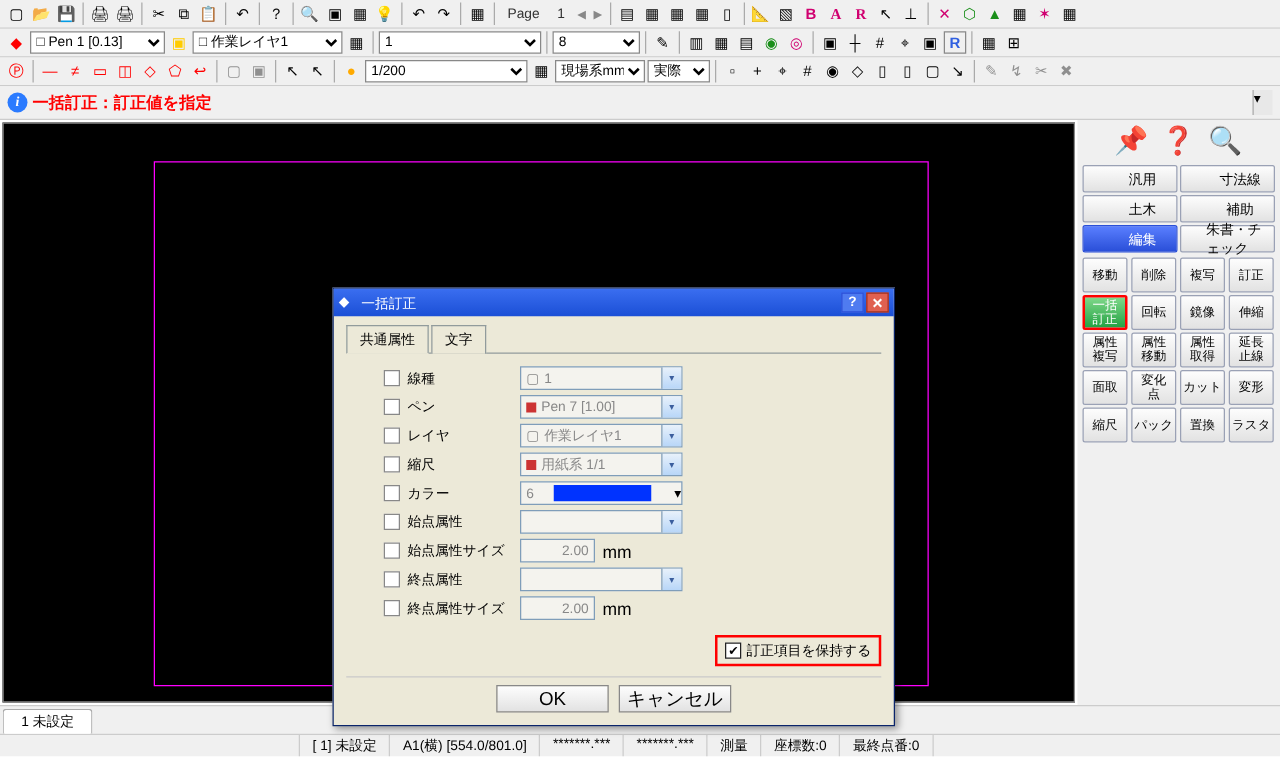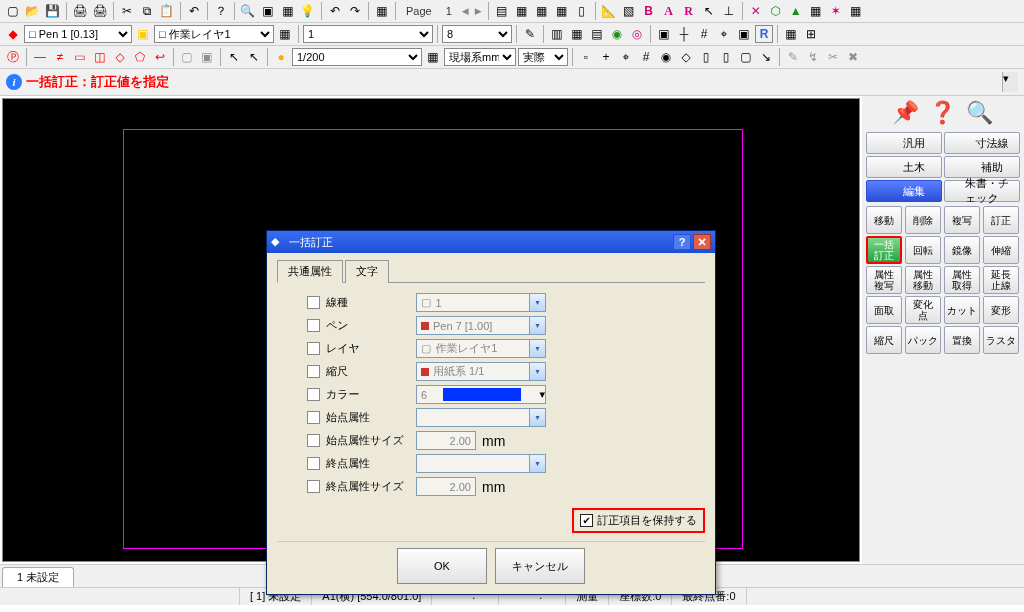--- a/index.html
+++ b/index.html
@@ -45,21 +45,21 @@
   .dlg-row .lbl { width: 90px; font-size: 11px; }
   .dlg-row .field { width: 130px; height: 19px; border: 1px solid #7f9db9; background: #f4f3ee; color: #888; padding: 1px 4px; display: flex; align-items: center; position: relative; }
   .dlg-row .field.num { justify-content: flex-end; width: 60px; }
   .dlg-row .field .dd { position: absolute; right: 0; top: 0; width: 16px; height: 100%; background: linear-gradient(#e8f1fb,#b8d6f8); border-left: 1px solid #7f9db9; display: flex; align-items: center; justify-content: center; font-size: 8px; color: #3b5e9e; }
   .dlg-row .unit { margin-left: 6px; font-size: 14px; }
   .color-bar { width: 130px; height: 19px; border: 1px solid #7f9db9; background: #f4f3ee; display: flex; align-items: center; position: relative; }
   .color-bar .sample { flex: 1; height: 13px; margin: 0 18px 0 26px; background: #0033ff; }
   .keep-box { margin: 8px 0 8px auto; border: 2px solid #ff0000; padding: 3px 6px; display: inline-flex; align-items: center; float: right; }
   .keep-box .chk2 { width: 13px; height: 13px; border: 1px solid #222; background: #fff; margin-right: 4px; display: flex; align-items: center; justify-content: center; font-size: 10px; }
   .dlg-buttons { clear: both; display: flex; justify-content: center; gap: 8px; padding-top: 6px; border-top: 1px solid #c9c9c9; }
-  .dlg-btn { width: 90px; height: 36px; background: linear-gradient(#fdfdfd,#e2e2e2); border: 1px solid #888; font-size: 11px; }
+  .dlg-btn { width: 90px; height: 22px; background: linear-gradient(#fdfdfd,#e2e2e2); border: 1px solid #888; font-size: 15px; }
   .page-label { padding: 0 6px; font-size: 11px; color: #333; }
   .tri { font-size: 9px; color: #888; padding: 0 2px; }
   .scroll-v { position: absolute; right: 0; top: 0; width: 16px; height: 100%; background: #e8e8e8; border-left: 1px solid #aaa; }
 </style>
 </head>
 <body>
 
 <div class="toolbar-row">
   <span class="tb-btn">▢</span>
   <span class="tb-btn">📂</span>

